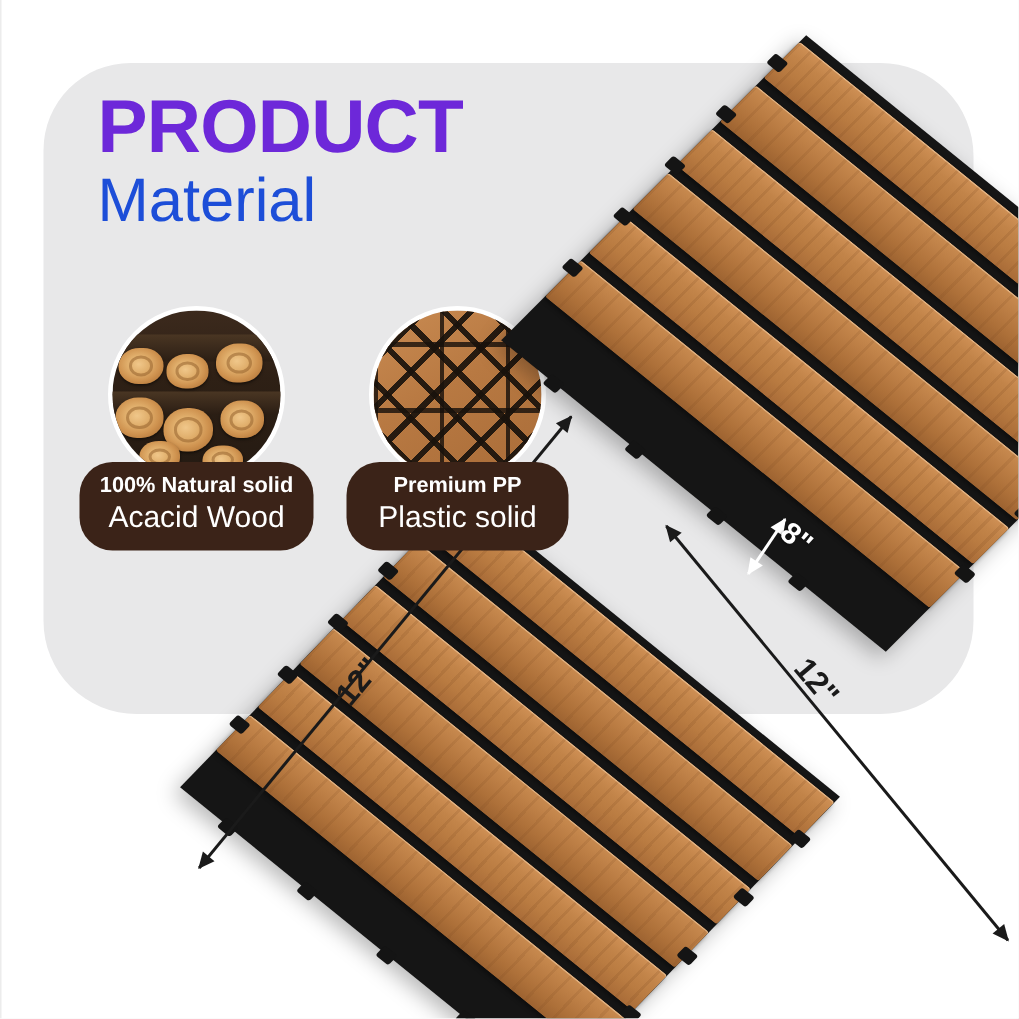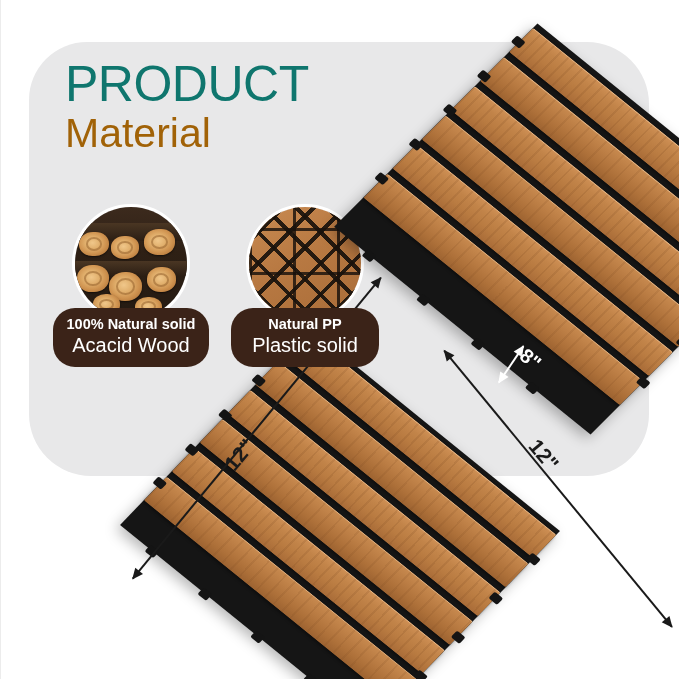--- a/index.html
+++ b/index.html
@@ -31,30 +31,30 @@
     border-radius: 58px 62px 62px 62px;
   }
 
   .title-block {
     position: absolute;
     left: 36px;
     top: 16px;
   }
   .title-main {
     font-size: 50px;
-    font-weight: normal;
+    font-weight: bold;
     letter-spacing: -0.5px;
-    color: #0f766e;
+    color: #6d28d9;
     line-height: 1.04;
     margin: 0;
   }
   .title-sub {
     font-size: 41px;
     font-weight: normal;
-    color: #a16207;
+    color: #1d4ed8;
     line-height: 1.15;
     margin: 0;
     letter-spacing: 0px;
   }
 
   
   .features {
     position: absolute;
     left: 30px;
     top: 162px;
@@ -254,21 +254,21 @@
           <div class="line1">100% Natural solid</div>
           <div class="line2">Acacid Wood</div>
         </div>
       </div>
 
       <div class="feature wide">
         <div class="circle">
           <div class="lattice"></div>
         </div>
         <div class="badge">
-          <div class="line1">Natural PP</div>
+          <div class="line1">Premium PP</div>
           <div class="line2">Plastic solid</div>
         </div>
       </div>
 
     </div>
   </div>
 
   <div class="tile" style="left:398px; top:86px; width:330px; height:286px; transform: rotate(39deg) skewX(-6deg);">
     <div class="tile-inner">
       <div class="slat" style="top:6px;  height:34px;"></div>

